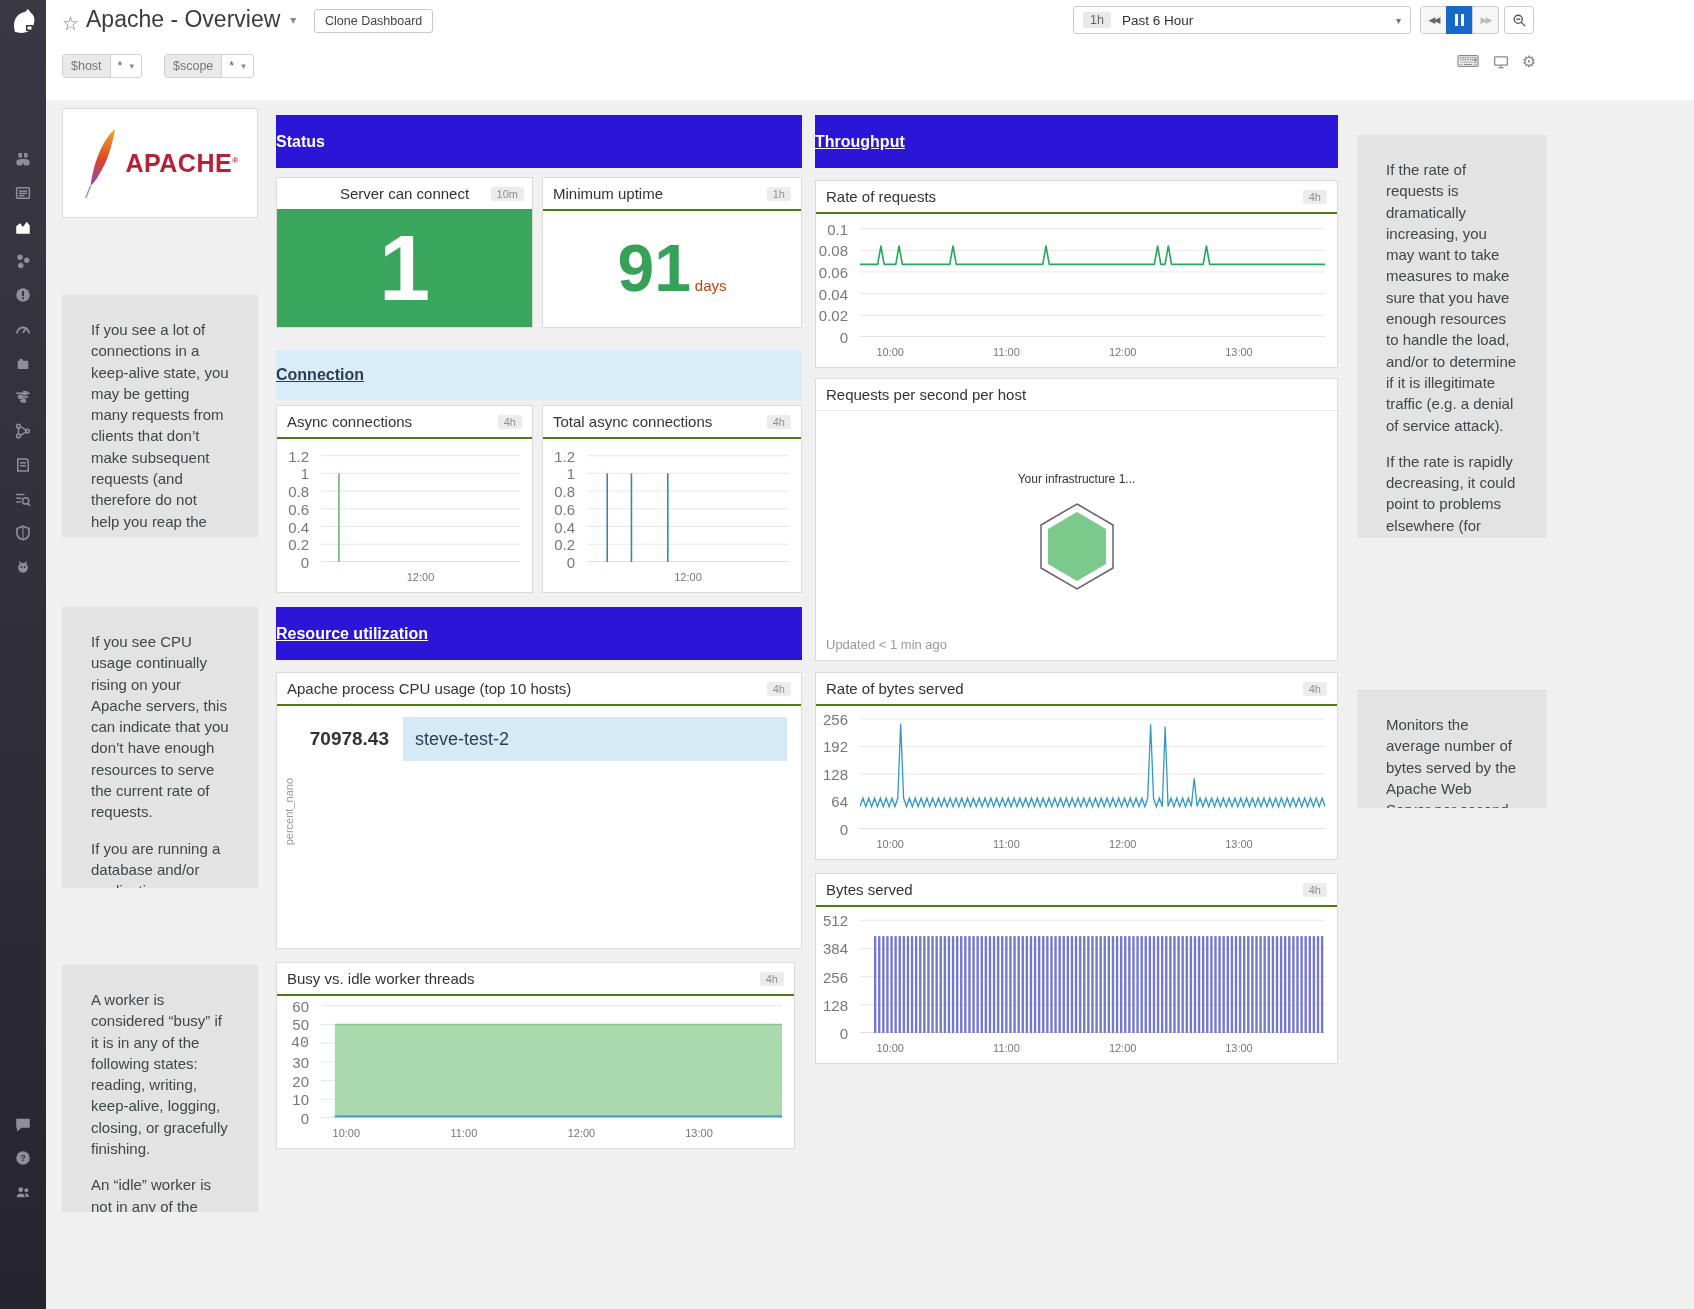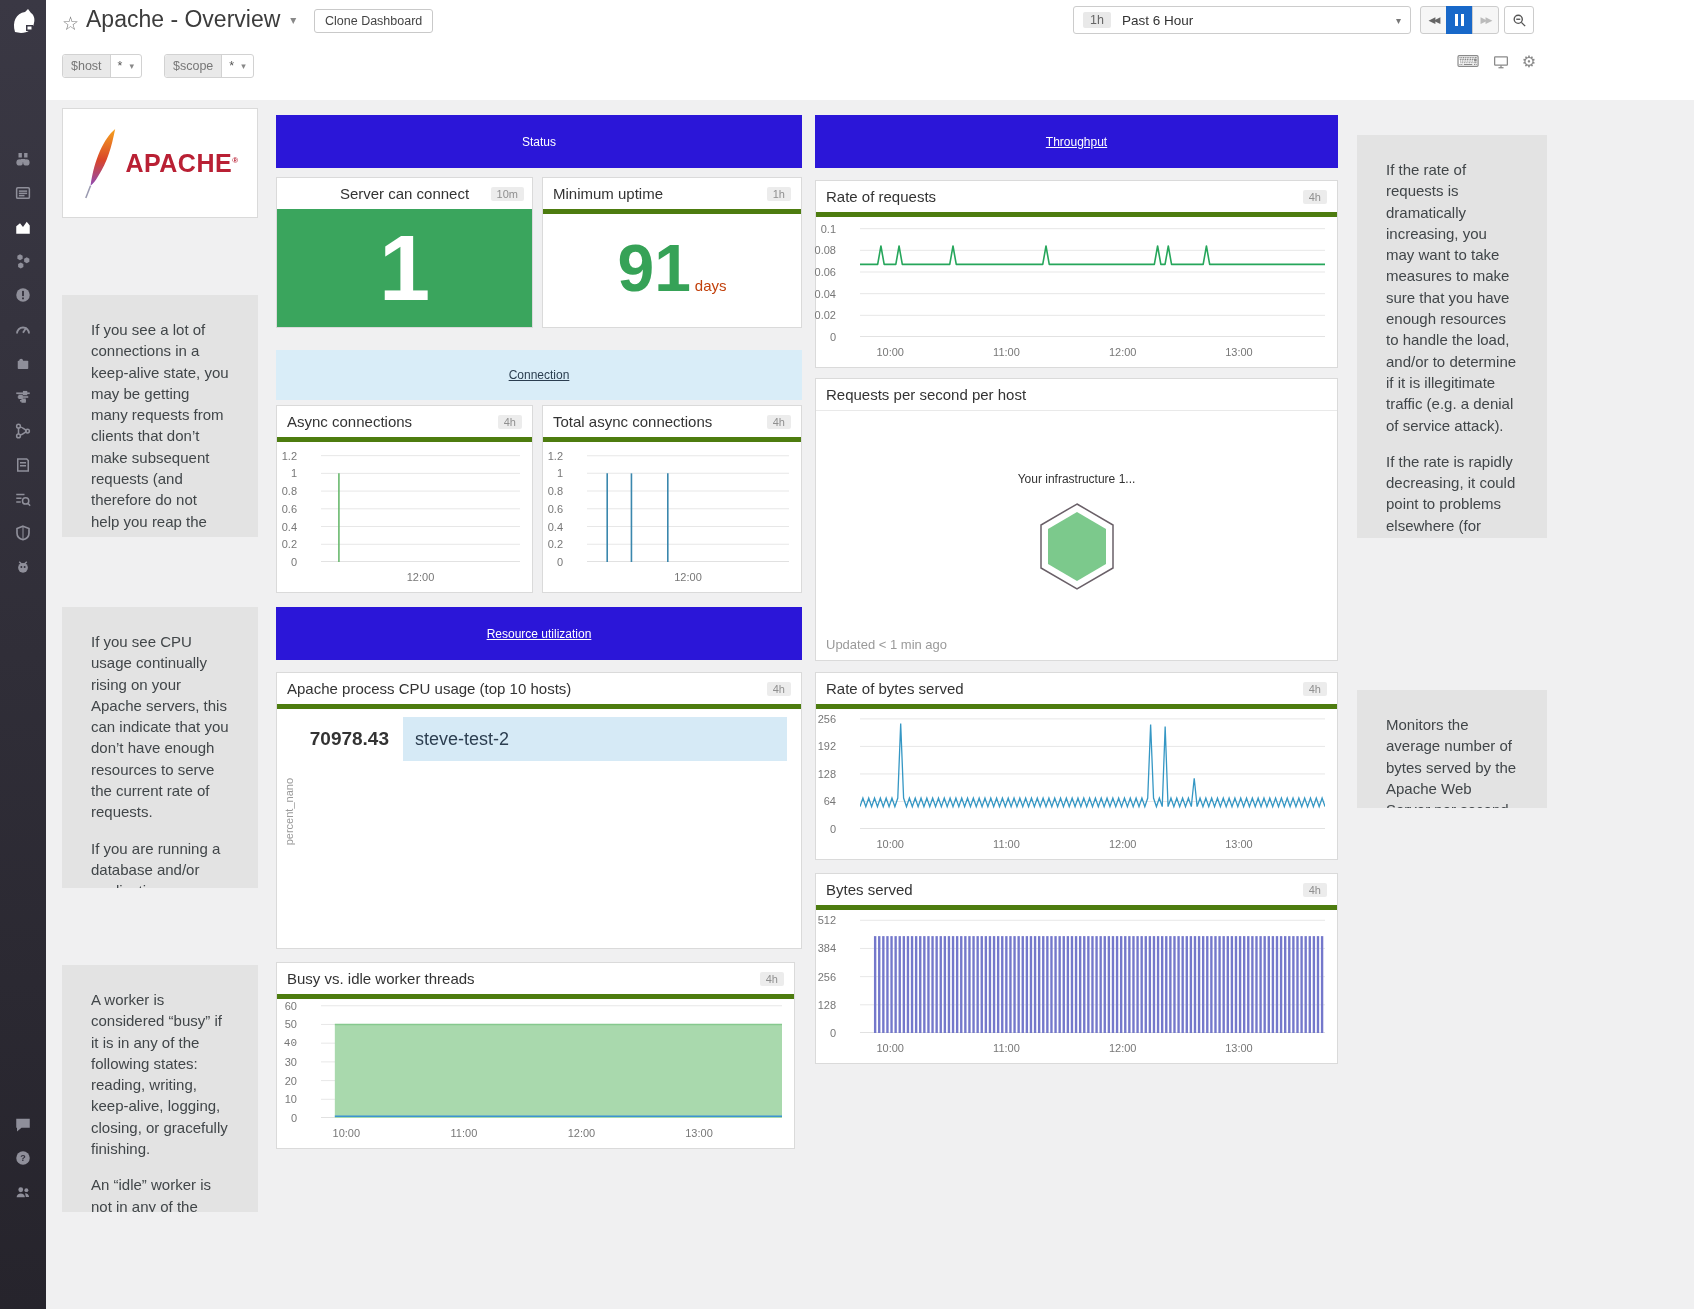--- a/index.html
+++ b/index.html
@@ -40,40 +40,40 @@
   .tbtn.fwd{color:#bbb;border-radius:0 3px 3px 0}
   .tbtn.pause{background:#1868c9;border-color:#1868c9}
   .tbtn.pause i{display:inline-block;width:3px;height:12px;background:#fff;margin:0 1.5px}
   .magbtn{position:absolute;left:1458px;top:6px;width:30px;height:28px;border:1px solid #ccc;border-radius:3px;background:#fff;
           display:flex;align-items:center;justify-content:center;color:#555;box-sizing:border-box;cursor:pointer}
   .miniicons{position:absolute;right:158px;top:54px;display:flex;gap:13px;color:#8a8a8a;align-items:center}
   .miniicons .mi{cursor:pointer;font-size:16px;line-height:1;display:flex;align-items:center}
 
   
   .widget{position:absolute;background:#fff;border:1px solid #dadada;box-sizing:border-box}
-  .whead{height:31px;display:flex;align-items:center;padding:0 10px;border-bottom:5px solid #4d7c0f;font-size:15px;color:#333}
+  .whead{height:31px;display:flex;align-items:center;padding:0 10px;border-bottom:2px solid #4d7c0f;font-size:15px;color:#333}
   .whead.center{justify-content:center;position:relative}
   .whead.center .wbadge{position:absolute;right:8px}
   .wbadge{margin-left:auto;background:#ececec;color:#8f8f8f;font-size:11px;padding:1px 6px;border-radius:2px}
-  .banner{position:absolute;background:#2b16d8;color:#fff;display:flex;align-items:center;justify-content:center;
-          font-size:12px;font-weight:400;cursor:pointer}
+  .banner{position:absolute;background:#2b16d8;color:#fff;display:flex;align-items:center;justify-content:flex-start;
+          font-size:16px;font-weight:700;cursor:pointer}
   .banner .u{text-decoration:underline}
   .banner.light{background:#d9edf8;color:#2b3e50}
   .note{position:absolute;background:#e3e3e3;padding:24px 29px;font-size:15px;line-height:1.42;color:#414throw649;color:#414649;overflow:hidden;box-sizing:border-box}
   .note p{margin:0}
   .note p + p{margin-top:15px}
   .caret-r::after{content:'';position:absolute;right:-9px;top:50%;margin-top:-10px;
                   border-top:10px solid transparent;border-bottom:10px solid transparent;border-left:10px solid #e3e3e3}
   .caret-l::before{content:'';position:absolute;left:-9px;top:50%;margin-top:-10px;
                   border-top:10px solid transparent;border-bottom:10px solid transparent;border-right:10px solid #e3e3e3}
 
   
   .chart{position:absolute;left:8px;right:8px;top:35px;bottom:6px}
   .ylab{position:absolute;left:0;top:4px;bottom:24px;width:32px}
-  .ylab span{position:absolute;right:20px;transform:translateY(-50%);font-size:11px;color:#777}
+  .ylab span{position:absolute;right:8px;transform:translateY(-50%);font-size:15px;color:#777}
   .plot{position:absolute;left:36px;right:4px;top:4px;bottom:24px}
   .plot svg{width:100%;height:100%;display:block}
   .xlab{position:absolute;left:36px;right:4px;bottom:2px;height:16px}
   .xlab span{position:absolute;top:3px;transform:translateX(-50%);font-size:11px;color:#777}
 
   
   .okblock{position:absolute;top:31px;left:0;right:0;bottom:0;background:#3aa55d;display:flex;align-items:center;justify-content:center}
   .okval{font-size:92px;font-weight:700;color:#fff}
   .upbody{position:absolute;top:31px;left:0;right:0;bottom:0;display:flex;align-items:center;justify-content:center}
   .upval{font-size:66px;font-weight:700;color:#36a257;line-height:1}

